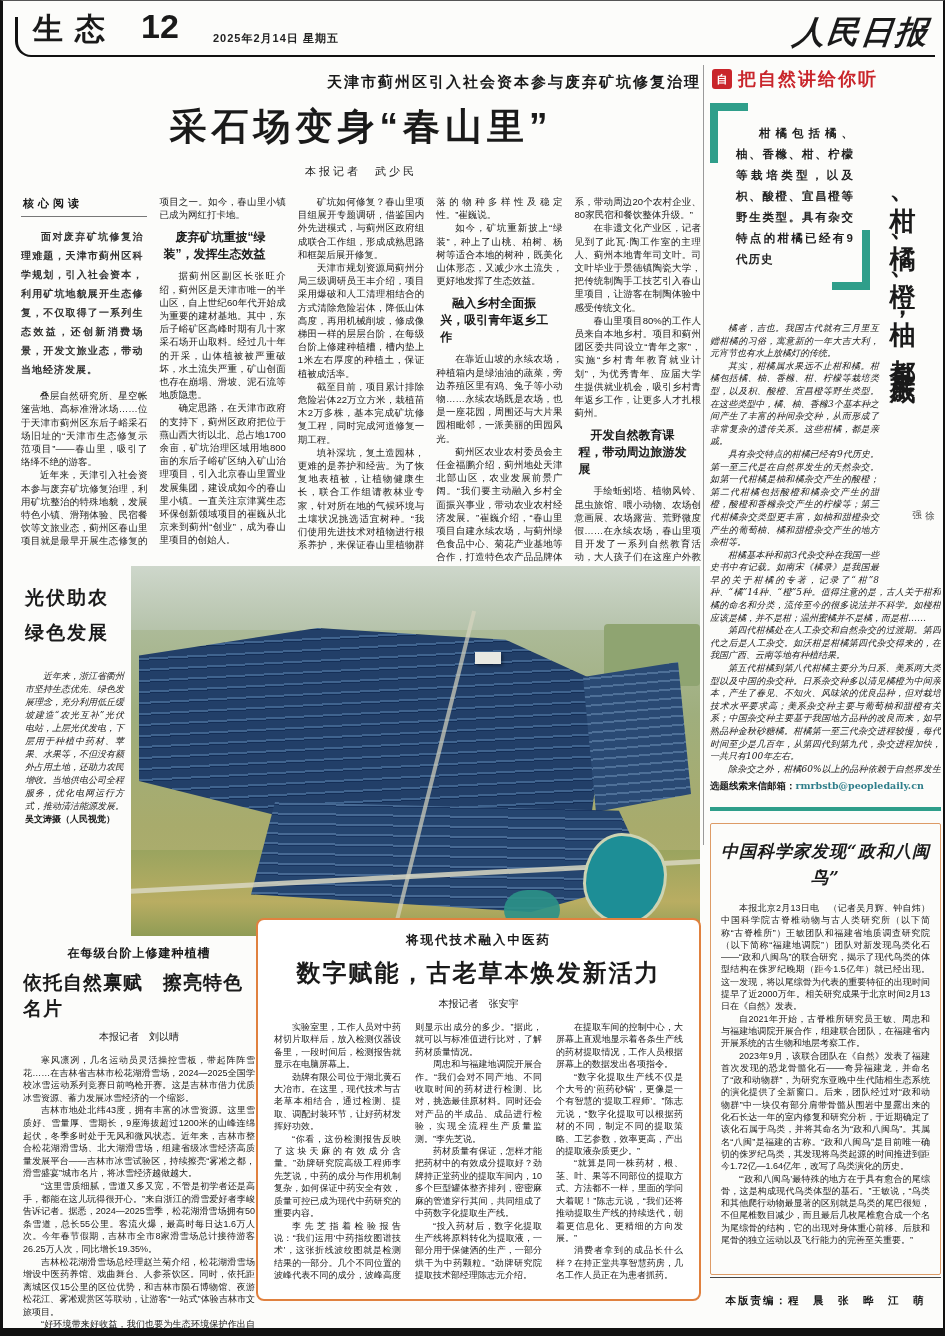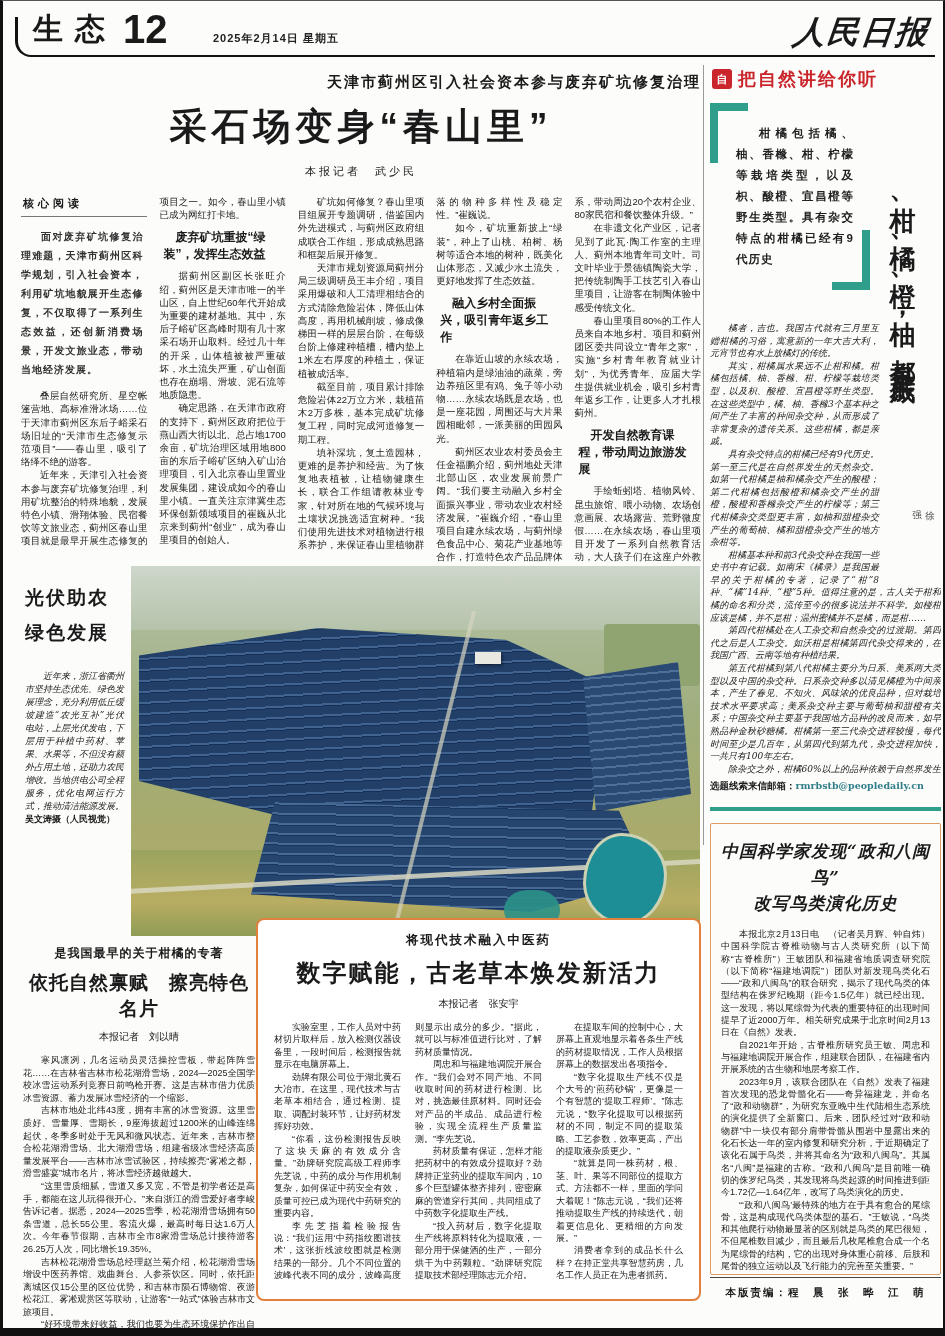--- a/index.html
+++ b/index.html
@@ -6,21 +6,21 @@
   html,body { background:#e8e8e4; }
   body { font-family:"Liberation Sans", sans-serif; color:#1a1a1a; }
   #page { position:relative; width:945px; height:1336px; background:#fcfcfa; margin:0 auto;
           border-left:3px solid #111; border-right:2px solid #111; border-top:1px solid #555;
           border-bottom:8px solid #111; overflow:hidden; }
 
   
   .header-rule { position:absolute; left:12px; top:16px; width:920px; height:40px;
                  border-left:3px solid #111; border-bottom:2px solid #111; border-bottom-left-radius:16px; }
   .section-name { position:absolute; left:30px; top:8px; font-size:30px; font-weight:bold; letter-spacing:12px; }
-  .page-num { position:absolute; left:120px; top:6px; font-size:40px; font-weight:bold; }
+  .page-num { position:absolute; left:138px; top:6px; font-size:34px; font-weight:bold; }
   .page-date { position:absolute; left:210px; top:30px; font-size:11px; font-weight:bold; color:#222; letter-spacing:1px; }
   .masthead { position:absolute; right:14px; top:10px; font-family:"DejaVu Serif", serif;
               font-size:32px; font-weight:bold; font-style:italic; transform:skewX(-6deg); letter-spacing:2px; }
 
   .v-rule { position:absolute; left:700px; top:64px; width:1px; height:780px; background:#9a9a9a; }
 
   
   .main-art { position:absolute; left:18px; top:72px; width:680px; }
   .main-kicker { text-align:right; font-size:15px; font-weight:bold; letter-spacing:2px; }
   .main-title { text-align:center; font-size:37px; font-weight:bold; letter-spacing:5px; margin-top:10px; }
@@ -67,21 +67,21 @@
   .pond-1 { position:absolute; right:36px; bottom:14px; width:78px; height:86px; background:#1d8e96;
             border-radius:46% 54% 50% 50%/55% 45% 55% 45%; box-shadow:0 0 0 3px #cdd3b2; }
   .pond-2 { position:absolute; right:140px; bottom:6px; width:56px; height:40px; background:#2b9187;
             border-radius:50%/60%; opacity:.9; }
   .building { position:absolute; left:344px; top:86px; width:26px; height:12px; background:#e9e9e2;
               box-shadow:2px 2px 3px rgba(0,0,0,.35); }
 
   
   .ski { position:absolute; left:20px; top:944px; width:232px; height:386px; overflow:hidden; }
   .ski-kicker { text-align:center; font-size:12px; font-weight:bold; letter-spacing:1px; }
-  .ski-title { text-align:center; font-size:19px; font-weight:bold; letter-spacing:1px; margin-top:8px; }
+  .ski-title { font-size:19px; font-weight:bold; letter-spacing:1px; margin-top:8px; }
   .ski-byline { text-align:center; font-size:10px; margin:8px 0 10px; font-family:"DejaVu Serif", serif; }
   .ski-body { font-size:9px; line-height:12.6px; text-align:justify; height:312px; overflow:hidden; }
   .ski-body p { text-indent:2em; }
 
   
   .tcm { position:absolute; left:253px; top:917px; width:445px; height:383px; background:#fff;
          border:2.5px solid #e0813f; border-radius:8px; padding:12px 16px 10px; overflow:hidden; }
   .tcm-kicker { text-align:center; font-size:12.5px; font-weight:bold; letter-spacing:2px; }
   .tcm-title { text-align:center; font-size:24px; font-weight:bold; letter-spacing:2px; margin-top:8px; }
   .tcm-byline { text-align:center; font-size:10px; margin:8px 0 10px; font-family:"DejaVu Serif", serif; }
@@ -116,21 +116,21 @@
   .nat-mail a { color:#2f7e8a; text-decoration:none; font-style:normal; }
   .teal-rule { height:4px; background:#2f9e8a; margin:14px 0 12px; }
 
   
   .bird { border:1.5px solid #dd9b66; border-radius:2px; padding:14px 10px 10px; height:452px; overflow:hidden; }
   .bird-title { text-align:center; font-family:"DejaVu Serif", serif; font-weight:bold; font-size:17px;
                 line-height:26px; letter-spacing:1px;font-style:italic; }
   .bird-body { margin-top:12px; font-size:9px; line-height:12.3px; text-align:justify; height:342px; overflow:hidden; }
   .bird-body p { text-indent:2em; }
 
-  .page-footer { margin-top:2px; border-top:1px solid #444; padding-top:8px; text-align:center;
+  .page-footer { margin-top:2px; border-top:1px solid #444; padding-top:16px; text-align:center;
                  font-size:10.5px; font-weight:bold; letter-spacing:2px; }
 </style>
 </head>
 <body>
 
 <div id="page">
 
   <div class="header-rule"></div>
   <div class="section-name">生态</div>
   <div class="page-num">12</div>
@@ -187,21 +187,21 @@
       <div class="panels panels-b"></div>
       <div class="road-1"></div>
       <div class="road-2"></div>
       <div class="building"></div>
       <div class="pond-2"></div>
       <div class="pond-1"></div>
     </div>
   </div>
 
   <div class="ski">
-    <div class="ski-kicker">是我国最早的关于柑橘的专著</div>
+    <div class="ski-kicker">在每级台阶上修建种植槽</div>
     <div class="ski-title">依托自然禀赋　擦亮特色名片</div>
     <div class="ski-byline">本报记者　刘以晴</div>
     <div class="ski-body">
       <p>寒风凛冽，几名运动员灵活操控雪板，带起阵阵雪花……在吉林省吉林市松花湖滑雪场，2024—2025全国学校冰雪运动系列竞赛日前鸣枪开赛。这是吉林市借力优质冰雪资源、蓄力发展冰雪经济的一个缩影。</p>
       <p>吉林市地处北纬43度，拥有丰富的冰雪资源。这里雪质好、雪量厚、雪期长，9座海拔超过1200米的山峰连绵起伏，冬季多时处于无风和微风状态。近年来，吉林市整合松花湖滑雪场、北大湖滑雪场，组建省级冰雪经济高质量发展平台——吉林市冰雪试验区，持续擦亮“雾凇之都，滑雪盛宴”城市名片，将冰雪经济越做越大。</p>
       <p>“这里雪质细腻，雪道又多又宽，不管是初学者还是高手，都能在这儿玩得很开心。”来自浙江的滑雪爱好者李峻告诉记者。据悉，2024—2025雪季，松花湖滑雪场拥有50条雪道，总长55公里。客流火爆，最高时每日达1.6万人次。今年春节假期，吉林市全市8家滑雪场总计接待游客26.25万人次，同比增长19.35%。</p>
       <p>吉林松花湖滑雪场总经理赵兰菊介绍，松花湖滑雪场增设中医药养馆、戏曲舞台、人参茶饮区。同时，依托距离城区仅15公里的区位优势，和吉林市陨石博物馆、夜游松花江、雾凇观赏区等联动，让游客“一站式”体验吉林市文旅项目。</p>
       <p>“好环境带来好收益，我们也要为生态环境保护作出自己的贡献。”赵兰菊说。目前，吉林市松花湖滑雪场和北大湖滑雪场均已实现生物质锅炉清洁供热。在滑雪场的建设和维护中，坚持充分利用自然地形，维持山林生态的完整性与稳定性。</p>
 
     </div>
@@ -254,21 +254,20 @@
     </div>
     <div class="nat-mail">
       <span>选题线索来信邮箱：</span><a href="#">rmrbstb@peopledaily.cn</a>
     </div>
 
     <div class="teal-rule"></div>
 
     <div class="bird">
       <div class="bird-title">
         <div>中国科学家发现“政和八闽鸟”</div>
-        <div>改写鸟类演化历史</div>
       </div>
       <div class="bird-body">
         <p>本报北京2月13日电　（记者吴月辉、钟自炜）中国科学院古脊椎动物与古人类研究所（以下简称“古脊椎所”）王敏团队和福建省地质调查研究院（以下简称“福建地调院”）团队对新发现鸟类化石——“政和八闽鸟”的联合研究，揭示了现代鸟类的体型结构在侏罗纪晚期（距今1.5亿年）就已经出现。这一发现，将以尾综骨为代表的重要特征的出现时间提早了近2000万年。相关研究成果于北京时间2月13日在《自然》发表。</p>
         <p>自2021年开始，古脊椎所研究员王敏、周忠和与福建地调院开展合作，组建联合团队，在福建省内开展系统的古生物和地层考察工作。</p>
         <p>2023年9月，该联合团队在《自然》发表了福建首次发现的恐龙骨骼化石——奇异福建龙，并命名了“政和动物群”，为研究东亚晚中生代陆相生态系统的演化提供了全新窗口。后来，团队经过对“政和动物群”中一块仅有部分肩带骨骼从围岩中显露出来的化石长达一年的室内修复和研究分析，于近期确定了该化石属于鸟类，并将其命名为“政和八闽鸟”。其属名“八闽”是福建的古称。“政和八闽鸟”是目前唯一确切的侏罗纪鸟类，其发现将鸟类起源的时间推进到距今1.72亿—1.64亿年，改写了鸟类演化的历史。</p>
         <p>“‘政和八闽鸟’最特殊的地方在于具有愈合的尾综骨，这是构成现代鸟类体型的基石。”王敏说，“鸟类和其他爬行动物最显著的区别就是鸟类的尾巴很短，不但尾椎数目减少，而且最后几枚尾椎愈合成一个名为尾综骨的结构，它的出现对身体重心前移、后肢和尾骨的独立运动以及飞行能力的完善至关重要。”</p>
 
       </div>
     </div>
 

